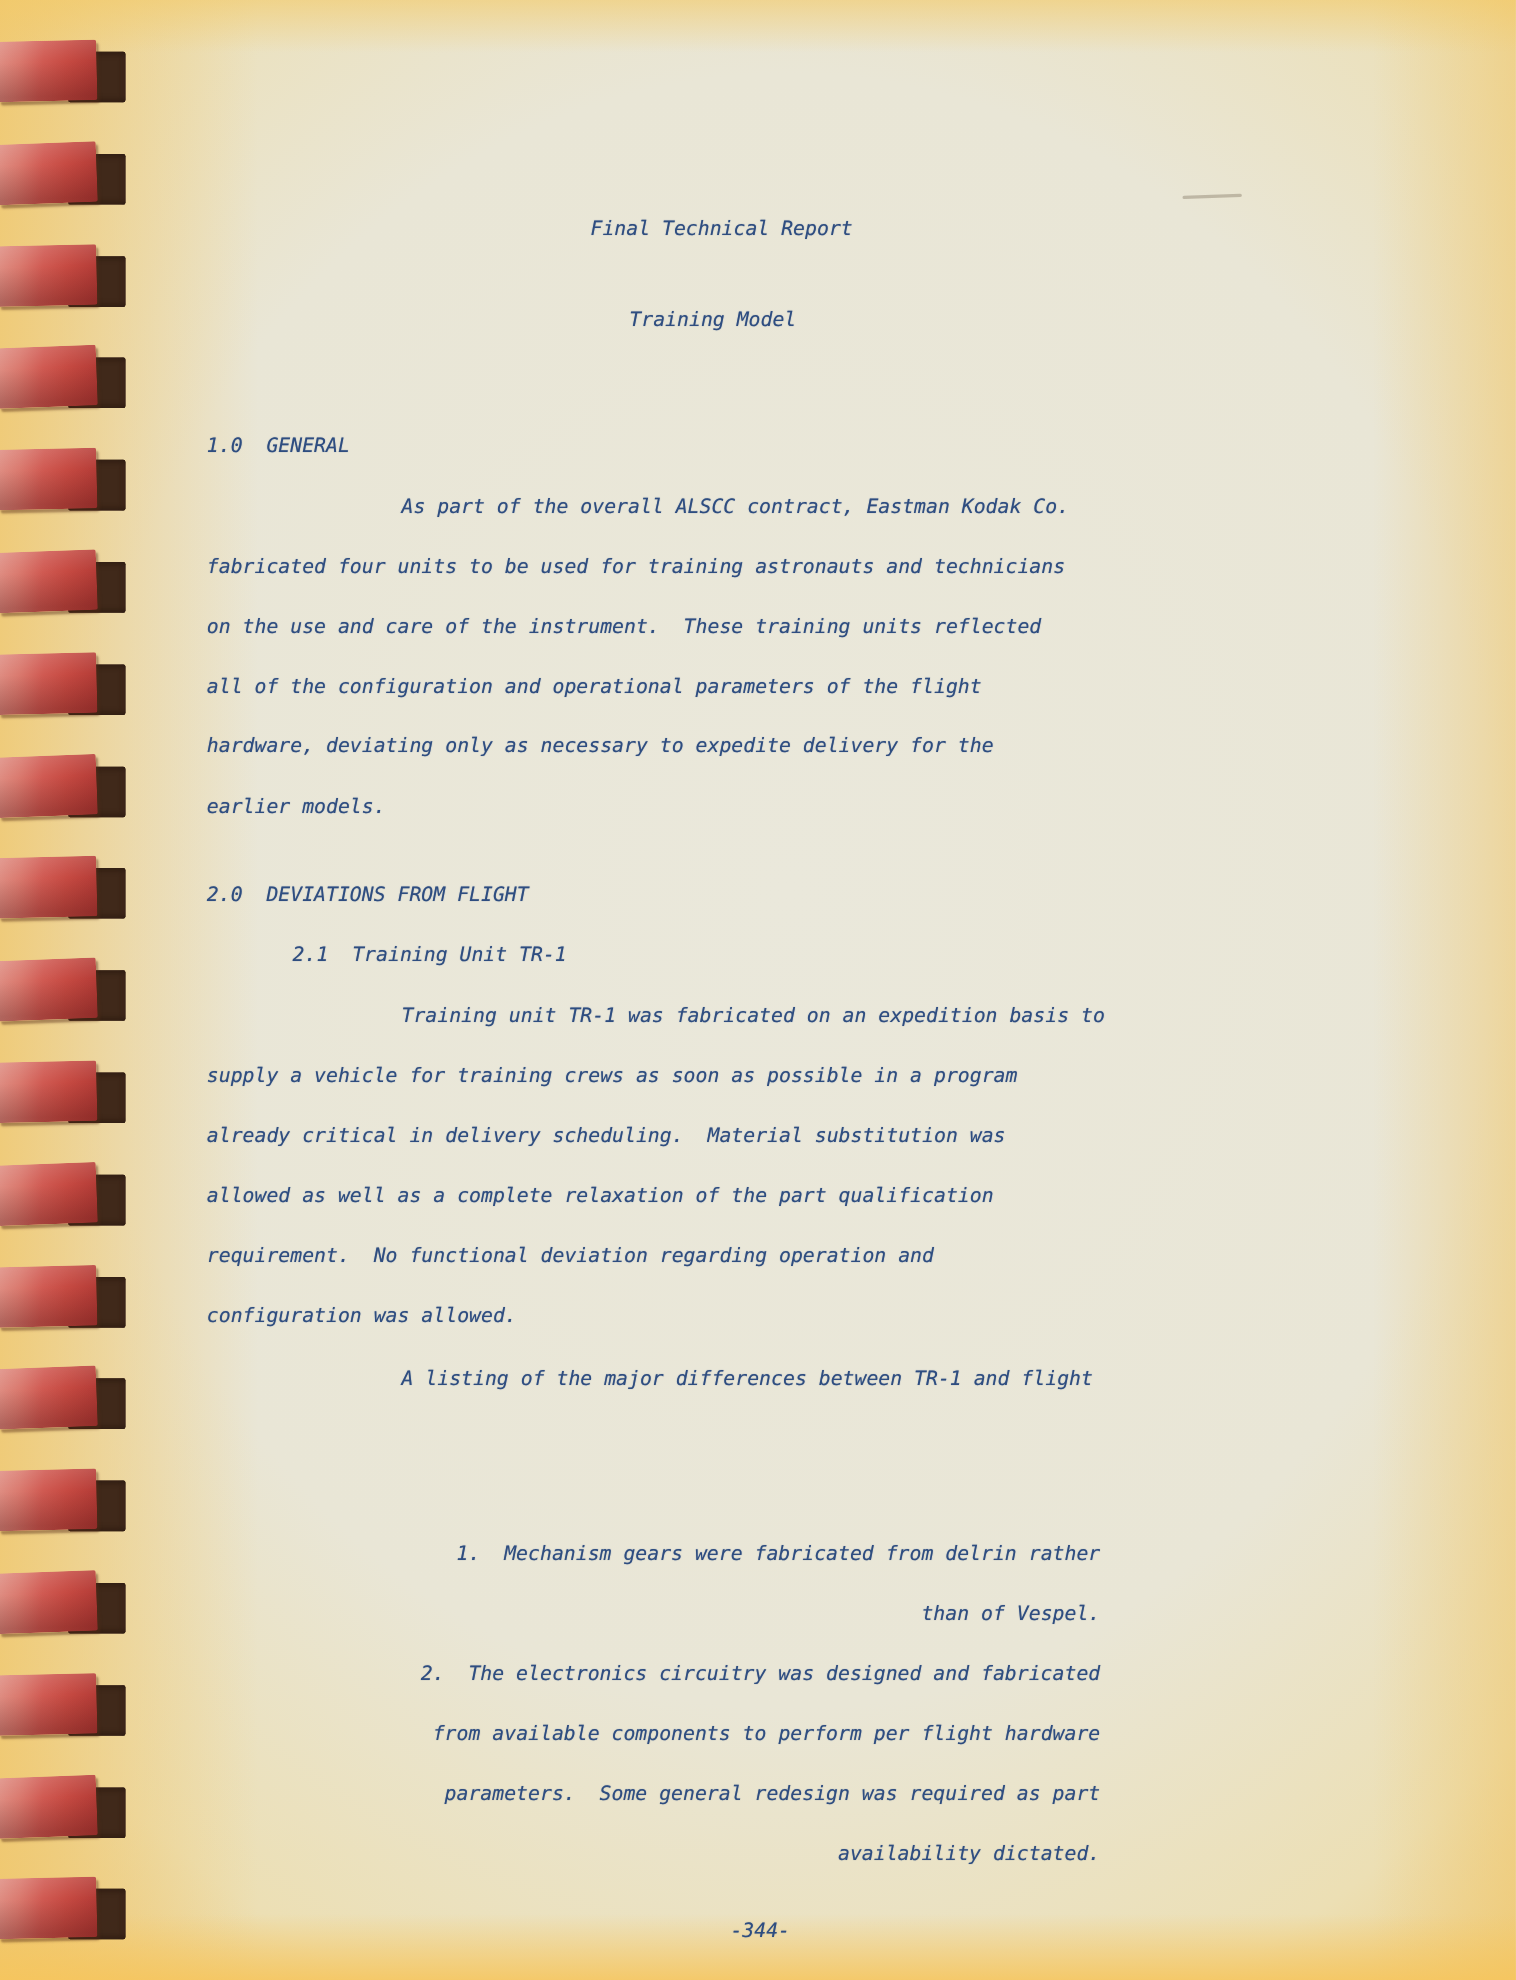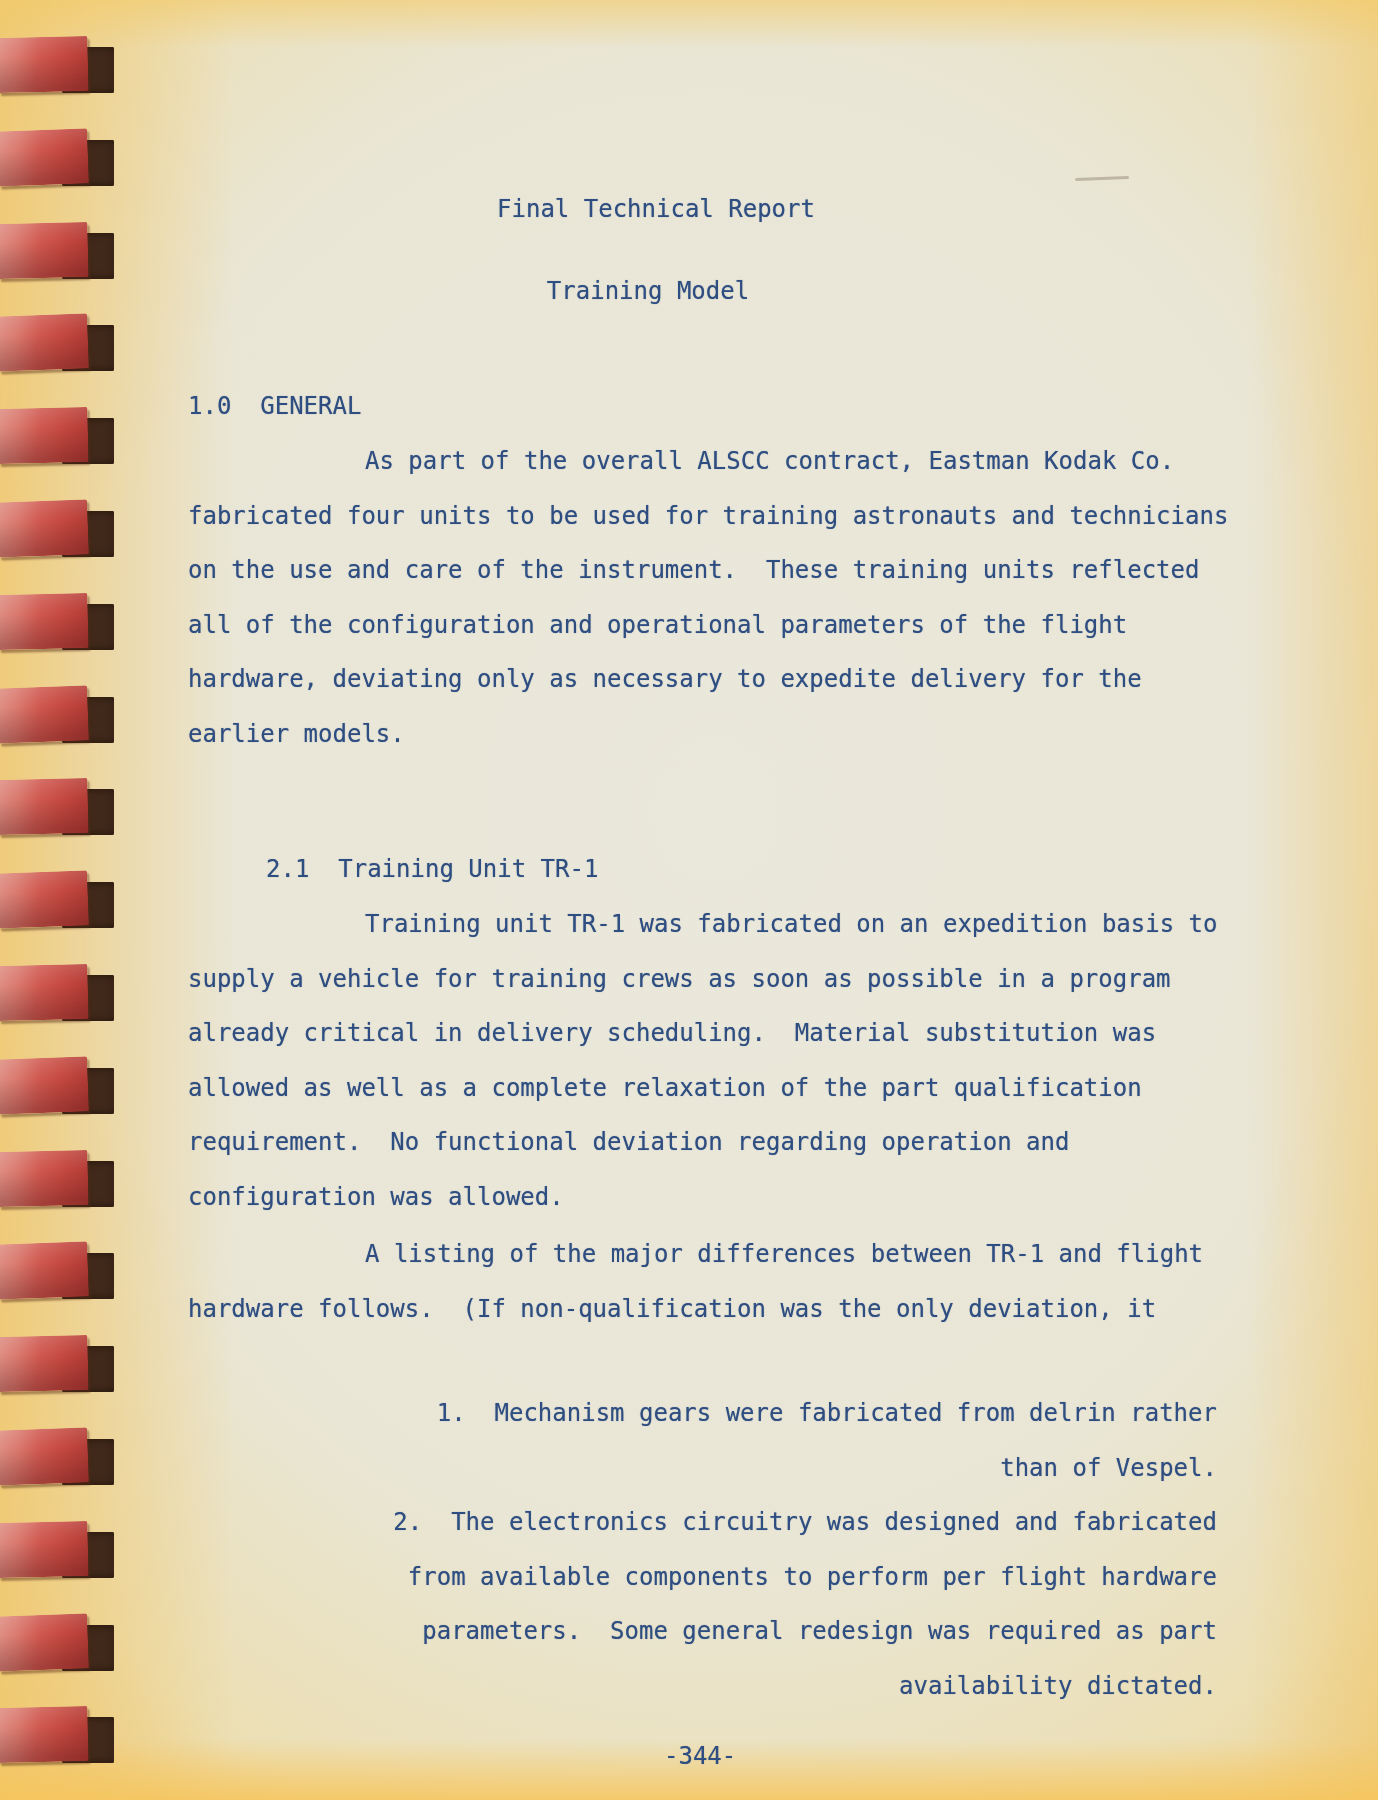--- a/index.html
+++ b/index.html
@@ -13,25 +13,26 @@
     background:
       linear-gradient(to bottom, rgba(243,202,104,0.60), rgba(243,202,104,0) 48px),
       linear-gradient(to top, rgba(246,197,92,0.85), rgba(246,197,92,0) 60px),
       linear-gradient(to right, rgba(240,199,108,0.85) 0px, rgba(240,199,108,0.40) 120px, rgba(240,199,108,0) 235px),
       linear-gradient(to left, rgba(240,199,108,0.55) 0px, rgba(240,199,108,0) 130px),
       radial-gradient(ellipse 85% 75% at 52% 45%, #eae8db 0%, #e9e6d6 55%, #ecdfb4 80%, #eecf87 93%, #edc977 100%);
   }
   
   .typed{
     position:absolute;
-    font-size:24px;
+    font-size:18px;
     line-height:54.6px;
     color:#2e4d80;
     white-space:pre;
     text-shadow:0 0 1px rgba(46,77,128,0.55);
+    font-style:italic;
   }
   .typed .line{height:54.6px;}
   .centered{transform:translateX(-50%);}
   
   .para .line:first-child{padding-left:177px;}
   
   #title-line        {top:182px;  left:656px;}
   #subtitle-line     {top:264px;  left:648px;}
   #heading-general   {top:379px;  left:188px;}
   #para-general      {top:434px;  left:188px;}
@@ -152,24 +153,25 @@
   <div class="pencil-mark"></div>
 
   <div id="title-line" class="typed centered">Final Technical Report</div>
 
   <div id="subtitle-line" class="typed centered">Training Model</div>
 
   <div id="heading-general" class="typed">1.0  GENERAL</div>
 
   <div id="para-general" class="typed para"><div class="line">As part of the overall ALSCC contract, Eastman Kodak Co.</div><div class="line">fabricated four units to be used for training astronauts and technicians</div><div class="line">on the use and care of the instrument.  These training units reflected</div><div class="line">all of the configuration and operational parameters of the flight</div><div class="line">hardware, deviating only as necessary to expedite delivery for the</div><div class="line">earlier models.</div></div>
 
+  <div id="heading-deviations" class="typed">2.0  DEVIATIONS FROM FLIGHT</div>
 
   <div id="subheading-tr1" class="typed">2.1  Training Unit TR-1</div>
 
   <div id="para-tr1" class="typed para"><div class="line">Training unit TR-1 was fabricated on an expedition basis to</div><div class="line">supply a vehicle for training crews as soon as possible in a program</div><div class="line">already critical in delivery scheduling.  Material substitution was</div><div class="line">allowed as well as a complete relaxation of the part qualification</div><div class="line">requirement.  No functional deviation regarding operation and</div><div class="line">configuration was allowed.</div></div>
 
-  <div id="para-listing" class="typed para"><div class="line">A listing of the major differences between TR-1 and flight</div><div class="line">hardware follows.  (If non-qualification was the only deviation, it</div></div>
+  <div id="para-listing" class="typed para"><div class="line">A listing of the major differences between TR-1 and flight</div></div>
 
   <div id="deviation-list" class="typed"><div><div class="line">1.  Mechanism gears were fabricated from delrin rather</div><div class="line">    than of Vespel.</div></div><div><div class="line">2.  The electronics circuitry was designed and fabricated</div><div class="line">    from available components to perform per flight hardware</div><div class="line">    parameters.  Some general redesign was required as part</div><div class="line">    availability dictated.</div></div></div>
 
   <div id="page-number" class="typed">-344-</div>
 
 </div>
 
 </body></html>

